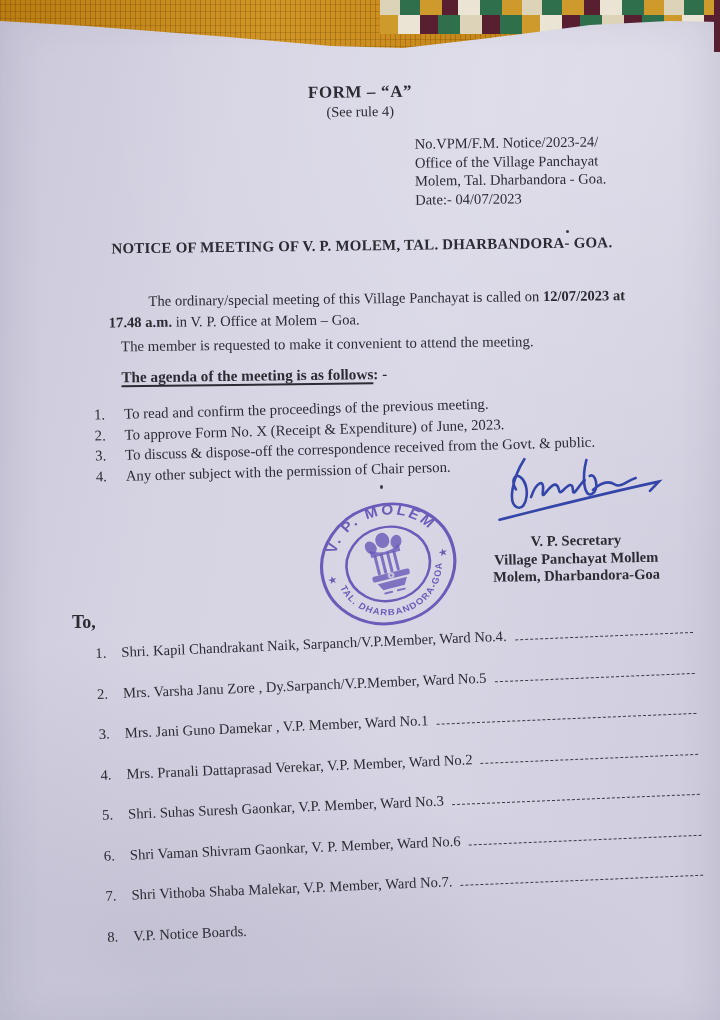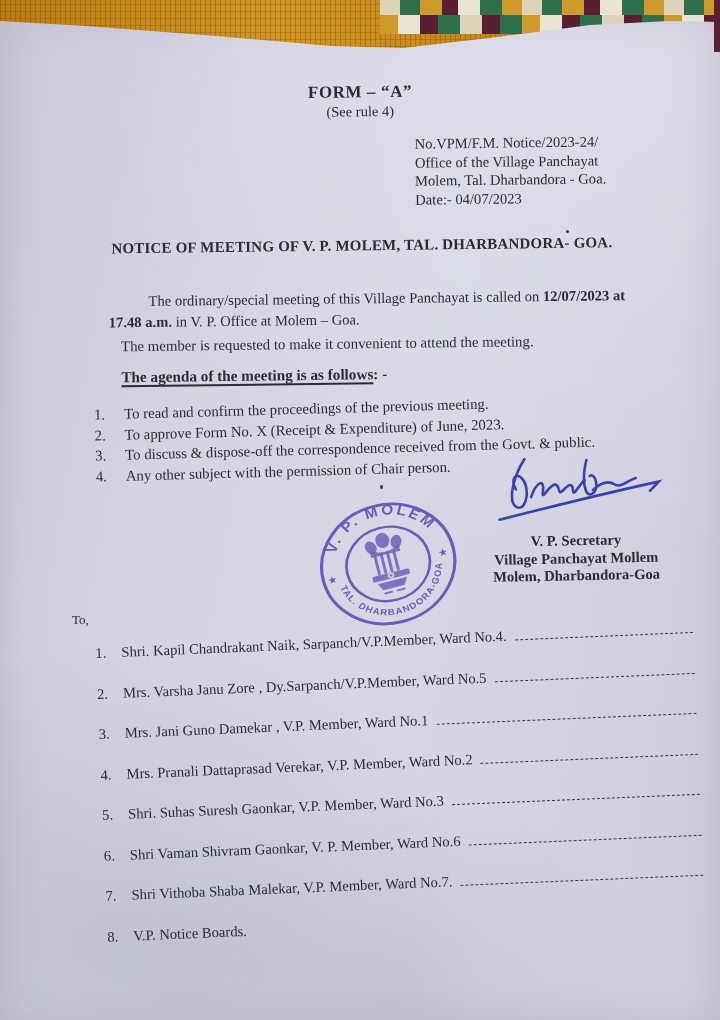--- a/index.html
+++ b/index.html
@@ -64,21 +64,21 @@
 
   
   .stampsig { position:absolute; left:0; top:0; width:720px; transform:rotate(-1.1deg); transform-origin:380px 540px; }
   .stamp { position:absolute; left:303px; top:479px; width:170px; height:155px;
            transform:rotate(-13deg) scale(1,.9); transform-origin:center; opacity:.88; }
   .sig-svg { position:absolute; left:488px; top:446px; width:195px; height:82px; }
   .sig-block { position:absolute; left:466px; top:528px; width:220px; text-align:center;
                font-weight:bold; font-size:14.6px; line-height:17.5px; }
 
   
-  .to-label { position:absolute; top:604px; left:72px; font-weight:normal; font-size:13px; }
+  .to-label { position:absolute; top:604px; left:72px; font-weight:bold; font-size:18px; }
   .recipients { position:absolute; top:636px; left:95px; width:600px;
                 transform:rotate(-2.4deg); transform-origin:0 0; }
   .recipients .row { display:flex; align-items:baseline; font-size:14.6px;
                      line-height:19px; margin-bottom:21.5px; white-space:nowrap; }
   .recipients .no { width:26px; flex:0 0 26px; }
   .recipients .dash { flex:1 1 auto; border-bottom:1.5px dashed #3a3a46;
                       margin:0 2px 4px 8px; min-width:30px; }
 </style>
 </head>
 <body>

